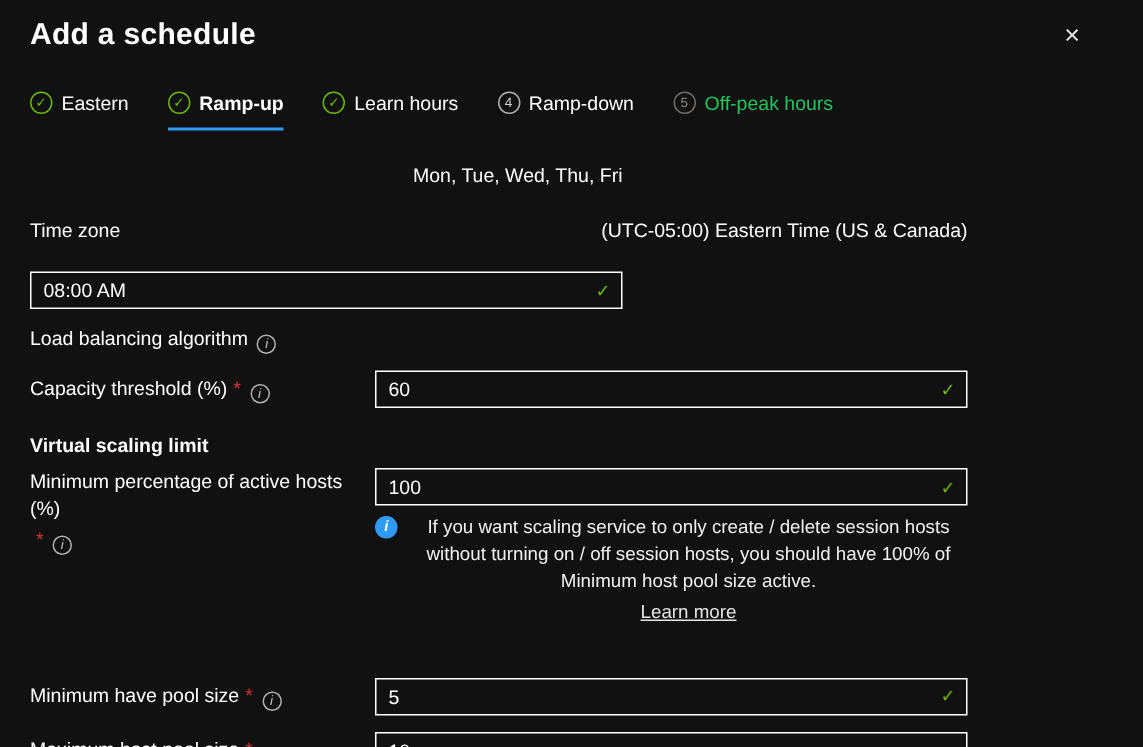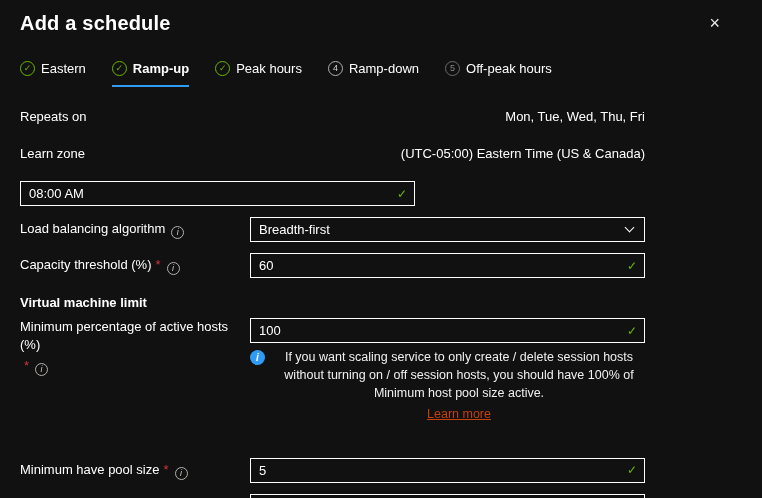--- a/index.html
+++ b/index.html
@@ -20,21 +20,21 @@
 
   
   .tabs { display: flex; gap: 26px; padding: 0 20px; margin-top: 26px; }
   .tab { display: flex; align-items: center; gap: 6px; padding-bottom: 9px; border-bottom: 2px solid transparent; cursor: pointer; }
   .tab.active { border-bottom-color: #2f9bf4; }
   .tab.active .tab-label { font-weight: bold; }
   .step { width: 15px; height: 15px; border-radius: 50%; display: flex; align-items: center; justify-content: center; font-size: 9px; flex: 0 0 auto; line-height: 1; }
   .step.complete { border: 1px solid #6bb700; color: #6bb700; }
   .step.num { border: 1px solid #b3b0ad; color: #d6d4d2; }
   .tab.disabled .step { border-color: #6e6b68; color: #8a8886; }
-  .tab.disabled .tab-label { color: #ffffff; }
+  .tab.disabled .tab-label { color: #22c55e; }
 
   
   .form { margin-top: 20px; padding: 0 20px; }
   .row { display: flex; align-items: center; margin-bottom: 11px; }
   .row.static-row { margin-bottom: 17px; }
   .row.top { align-items: flex-start; }
   .lbl { width: 230px; flex: 0 0 auto; padding-right: 8px; line-height: 1.4; }
   .req { color: #d13438; margin-left: 4px; }
   .info-i {
     display: inline-flex; width: 13px; height: 13px;
@@ -66,21 +66,21 @@
 
   .note { display: flex; gap: 8px; margin: 5px 0 23px 0; }
   .note-icon {
     width: 15px; height: 15px; border-radius: 50%;
     background: #2f9bf4; color: #ffffff;
     font-size: 10px; font-weight: bold; font-style: italic;
     display: flex; align-items: center; justify-content: center;
     flex: 0 0 auto; margin-top: 2px; line-height: 1;
   }
   .note-body { font-size: 12.5px; line-height: 1.45; color: #f0f0f0; text-align: center; }
-  .learn { display: inline-block; color: #c2410c; text-decoration: underline; cursor: pointer; margin-top: 3px; }
+  .learn { display: inline-block; color: #e5e5e5; text-decoration: underline; cursor: pointer; margin-top: 3px; }
 </style>
 </head>
 <body>
 
 <div class="dialog">
 
   <div class="header">
     <h1>Add a schedule</h1>
     <button class="close-btn">×</button>
   </div>
@@ -89,78 +89,71 @@
     <div class="tab">
       <span class="step complete">✓</span>
       <span class="tab-label">Eastern</span>
     </div>
     <div class="tab active">
       <span class="step complete">✓</span>
       <span class="tab-label">Ramp-up</span>
     </div>
     <div class="tab">
       <span class="step complete">✓</span>
-      <span class="tab-label">Peak hours</span>
+      <span class="tab-label">Learn hours</span>
     </div>
     <div class="tab">
       <span class="step num">4</span>
       <span class="tab-label">Ramp-down</span>
     </div>
     <div class="tab disabled">
       <span class="step num">5</span>
       <span class="tab-label">Off-peak hours</span>
     </div>
   </div>
 
   <div class="form">
 
     <div class="row static-row">
-      <div class="lbl">Repeats on</div>
       <div class="ctl static-val">Mon, Tue, Wed, Thu, Fri</div>
     </div>
 
     <div class="row static-row">
-      <div class="lbl">Learn zone</div>
+      <div class="lbl">Time zone</div>
       <div class="ctl static-val">(UTC-05:00) Eastern Time (US &amp; Canada)</div>
     </div>
 
     <div class="row">
       <div class="ctl">
         <div class="input-wrap">
           <input value="08:00 AM" style="">
           <span class="valid">✓</span>
         </div>
       </div>
     </div>
 
     <div class="row">
       <div class="lbl">
         <span>Load balancing algorithm</span><span class="info-i">i</span>
       </div>
-      <div class="ctl">
-        <div class="select">
-          <span>Breadth-first</span>
-          <span class="chev"></span>
-        </div>
-      </div>
     </div>
 
     <div class="row">
       <div class="lbl">
         <span>Capacity threshold (%)</span><span class="req">*</span><span class="info-i">i</span>
       </div>
       <div class="ctl">
         <div class="input-wrap">
           <input value="60" style="">
           <span class="valid">✓</span>
         </div>
       </div>
     </div>
 
-    <div class="section-h">Virtual machine limit</div>
+    <div class="section-h">Virtual scaling limit</div>
 
     <div class="row top">
       <div class="lbl">
         <span>Minimum percentage of active hosts (%)</span>
         <span class="block-req"><span class="req">*</span><span class="info-i">i</span></span>
       </div>
       <div class="ctl">
         <div class="input-wrap">
           <input value="100" style="">
           <span class="valid">✓</span>

